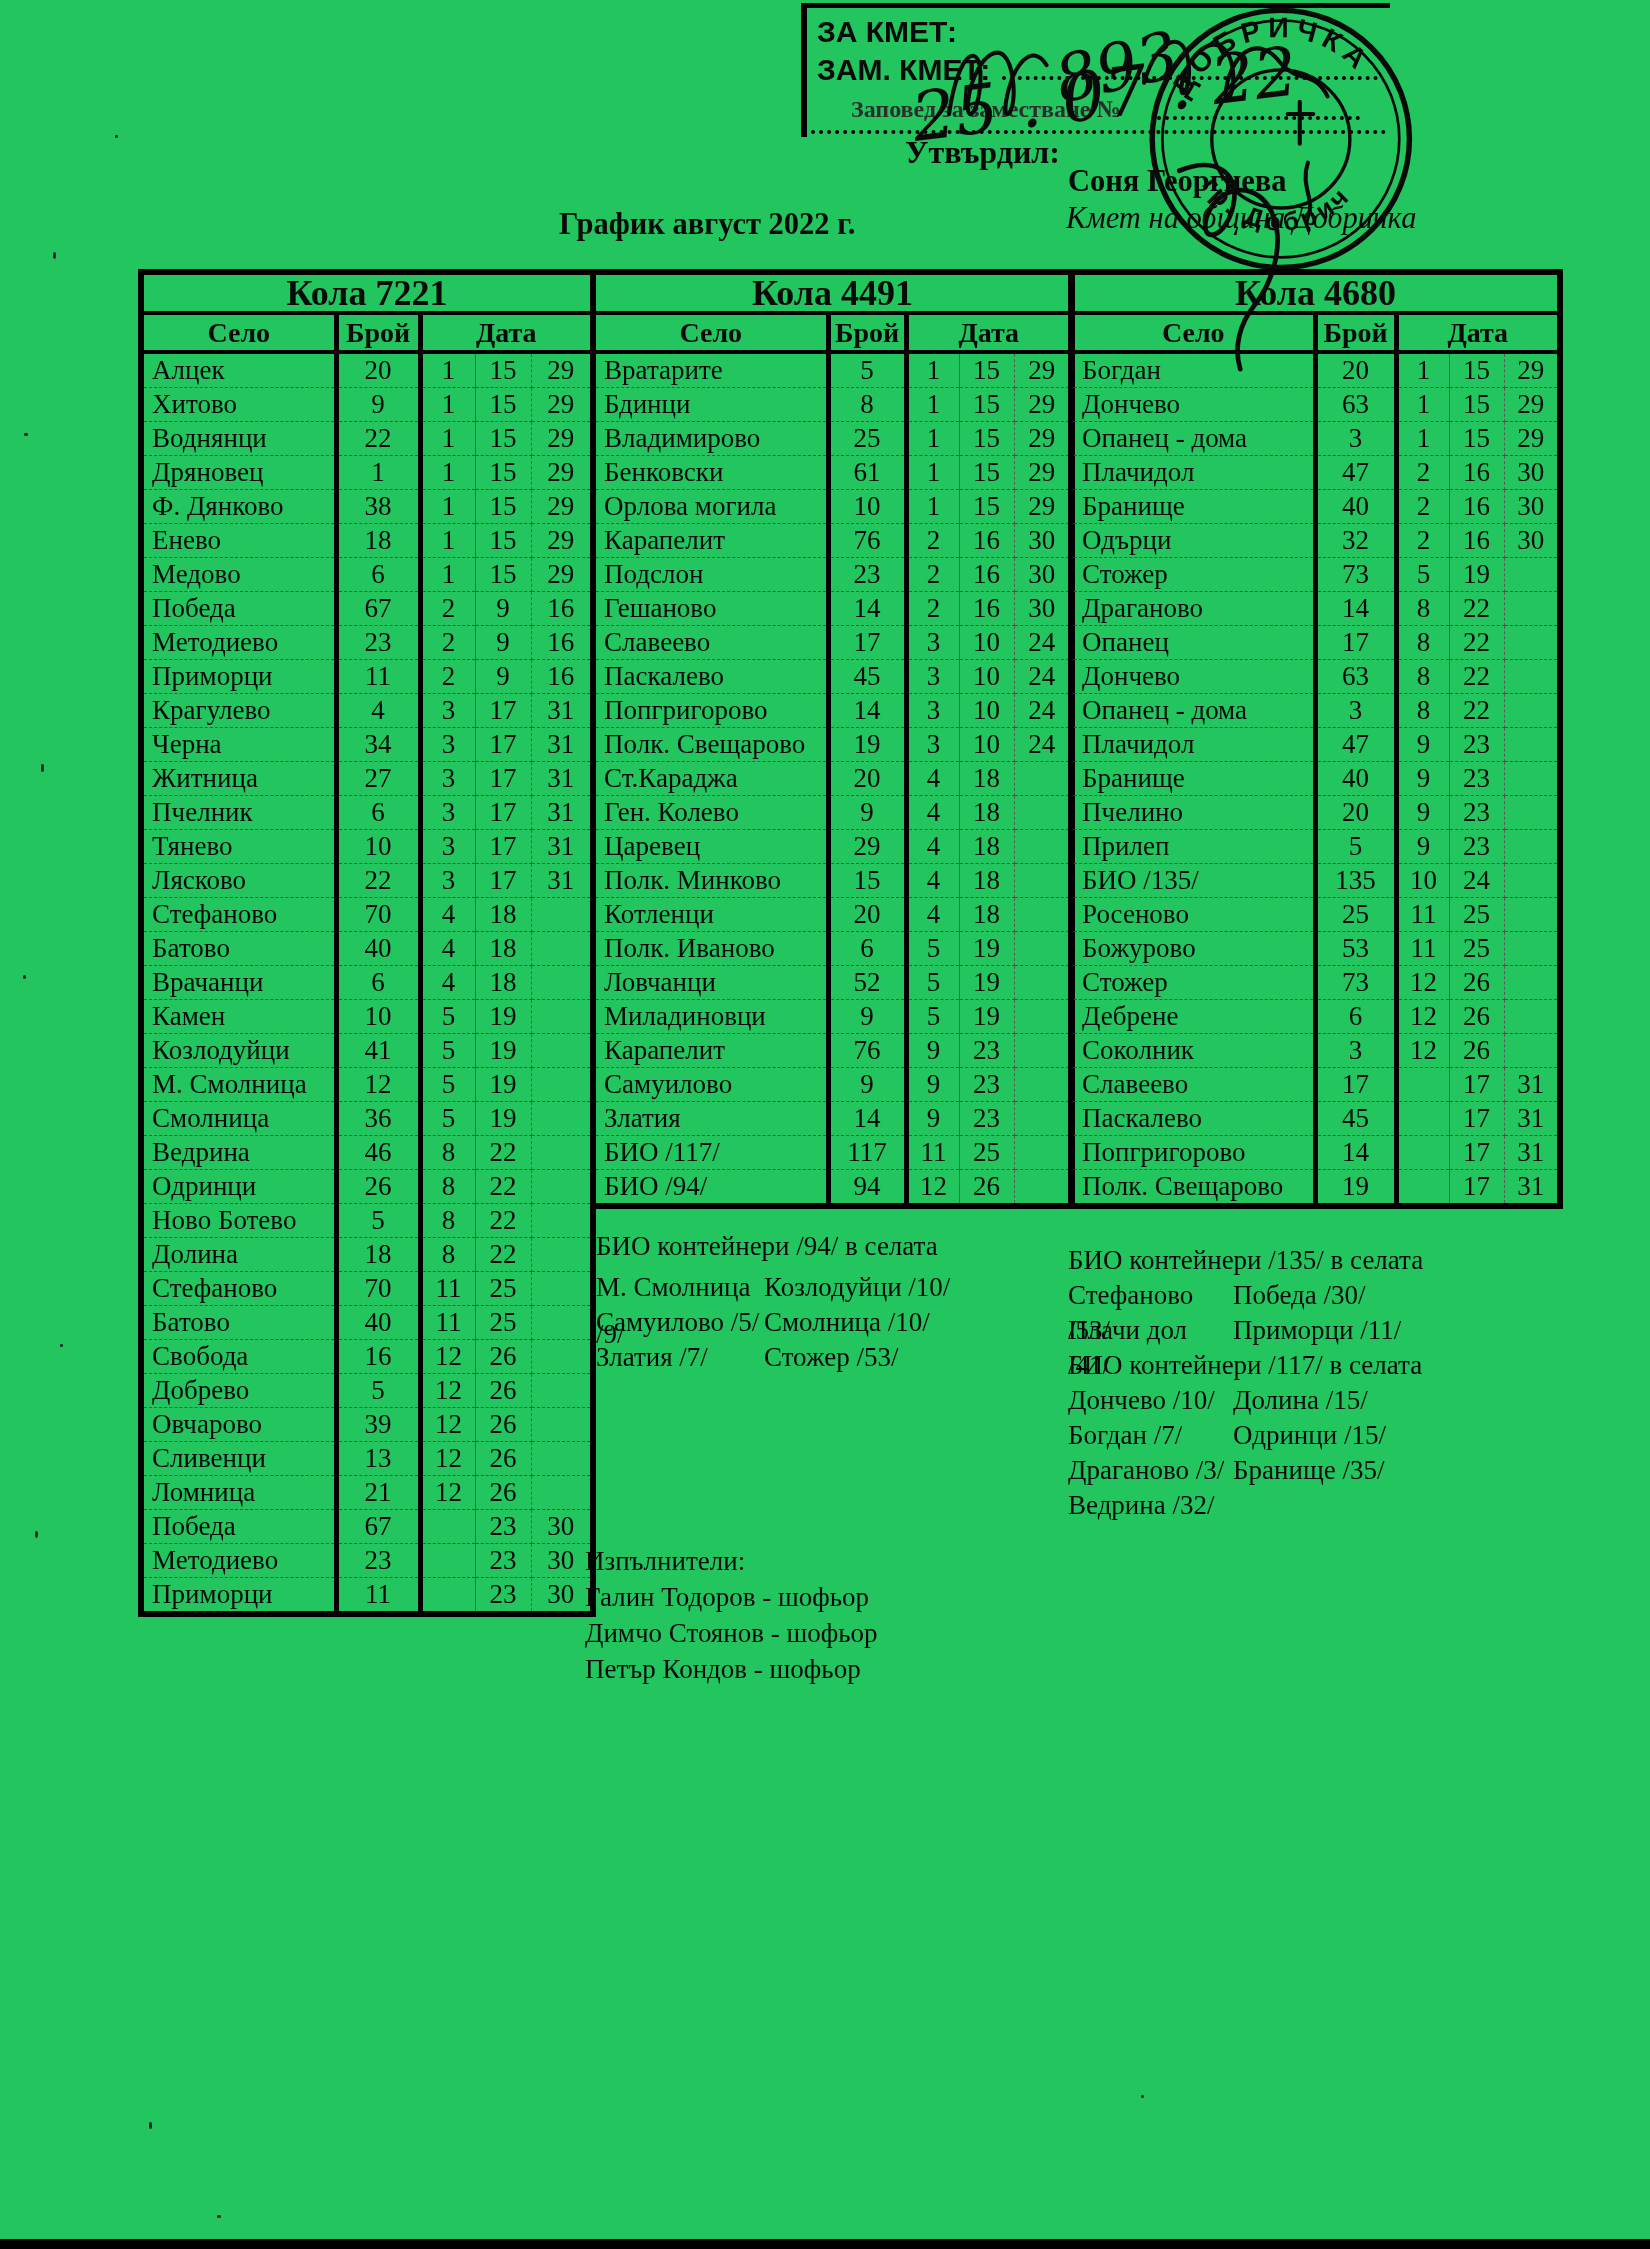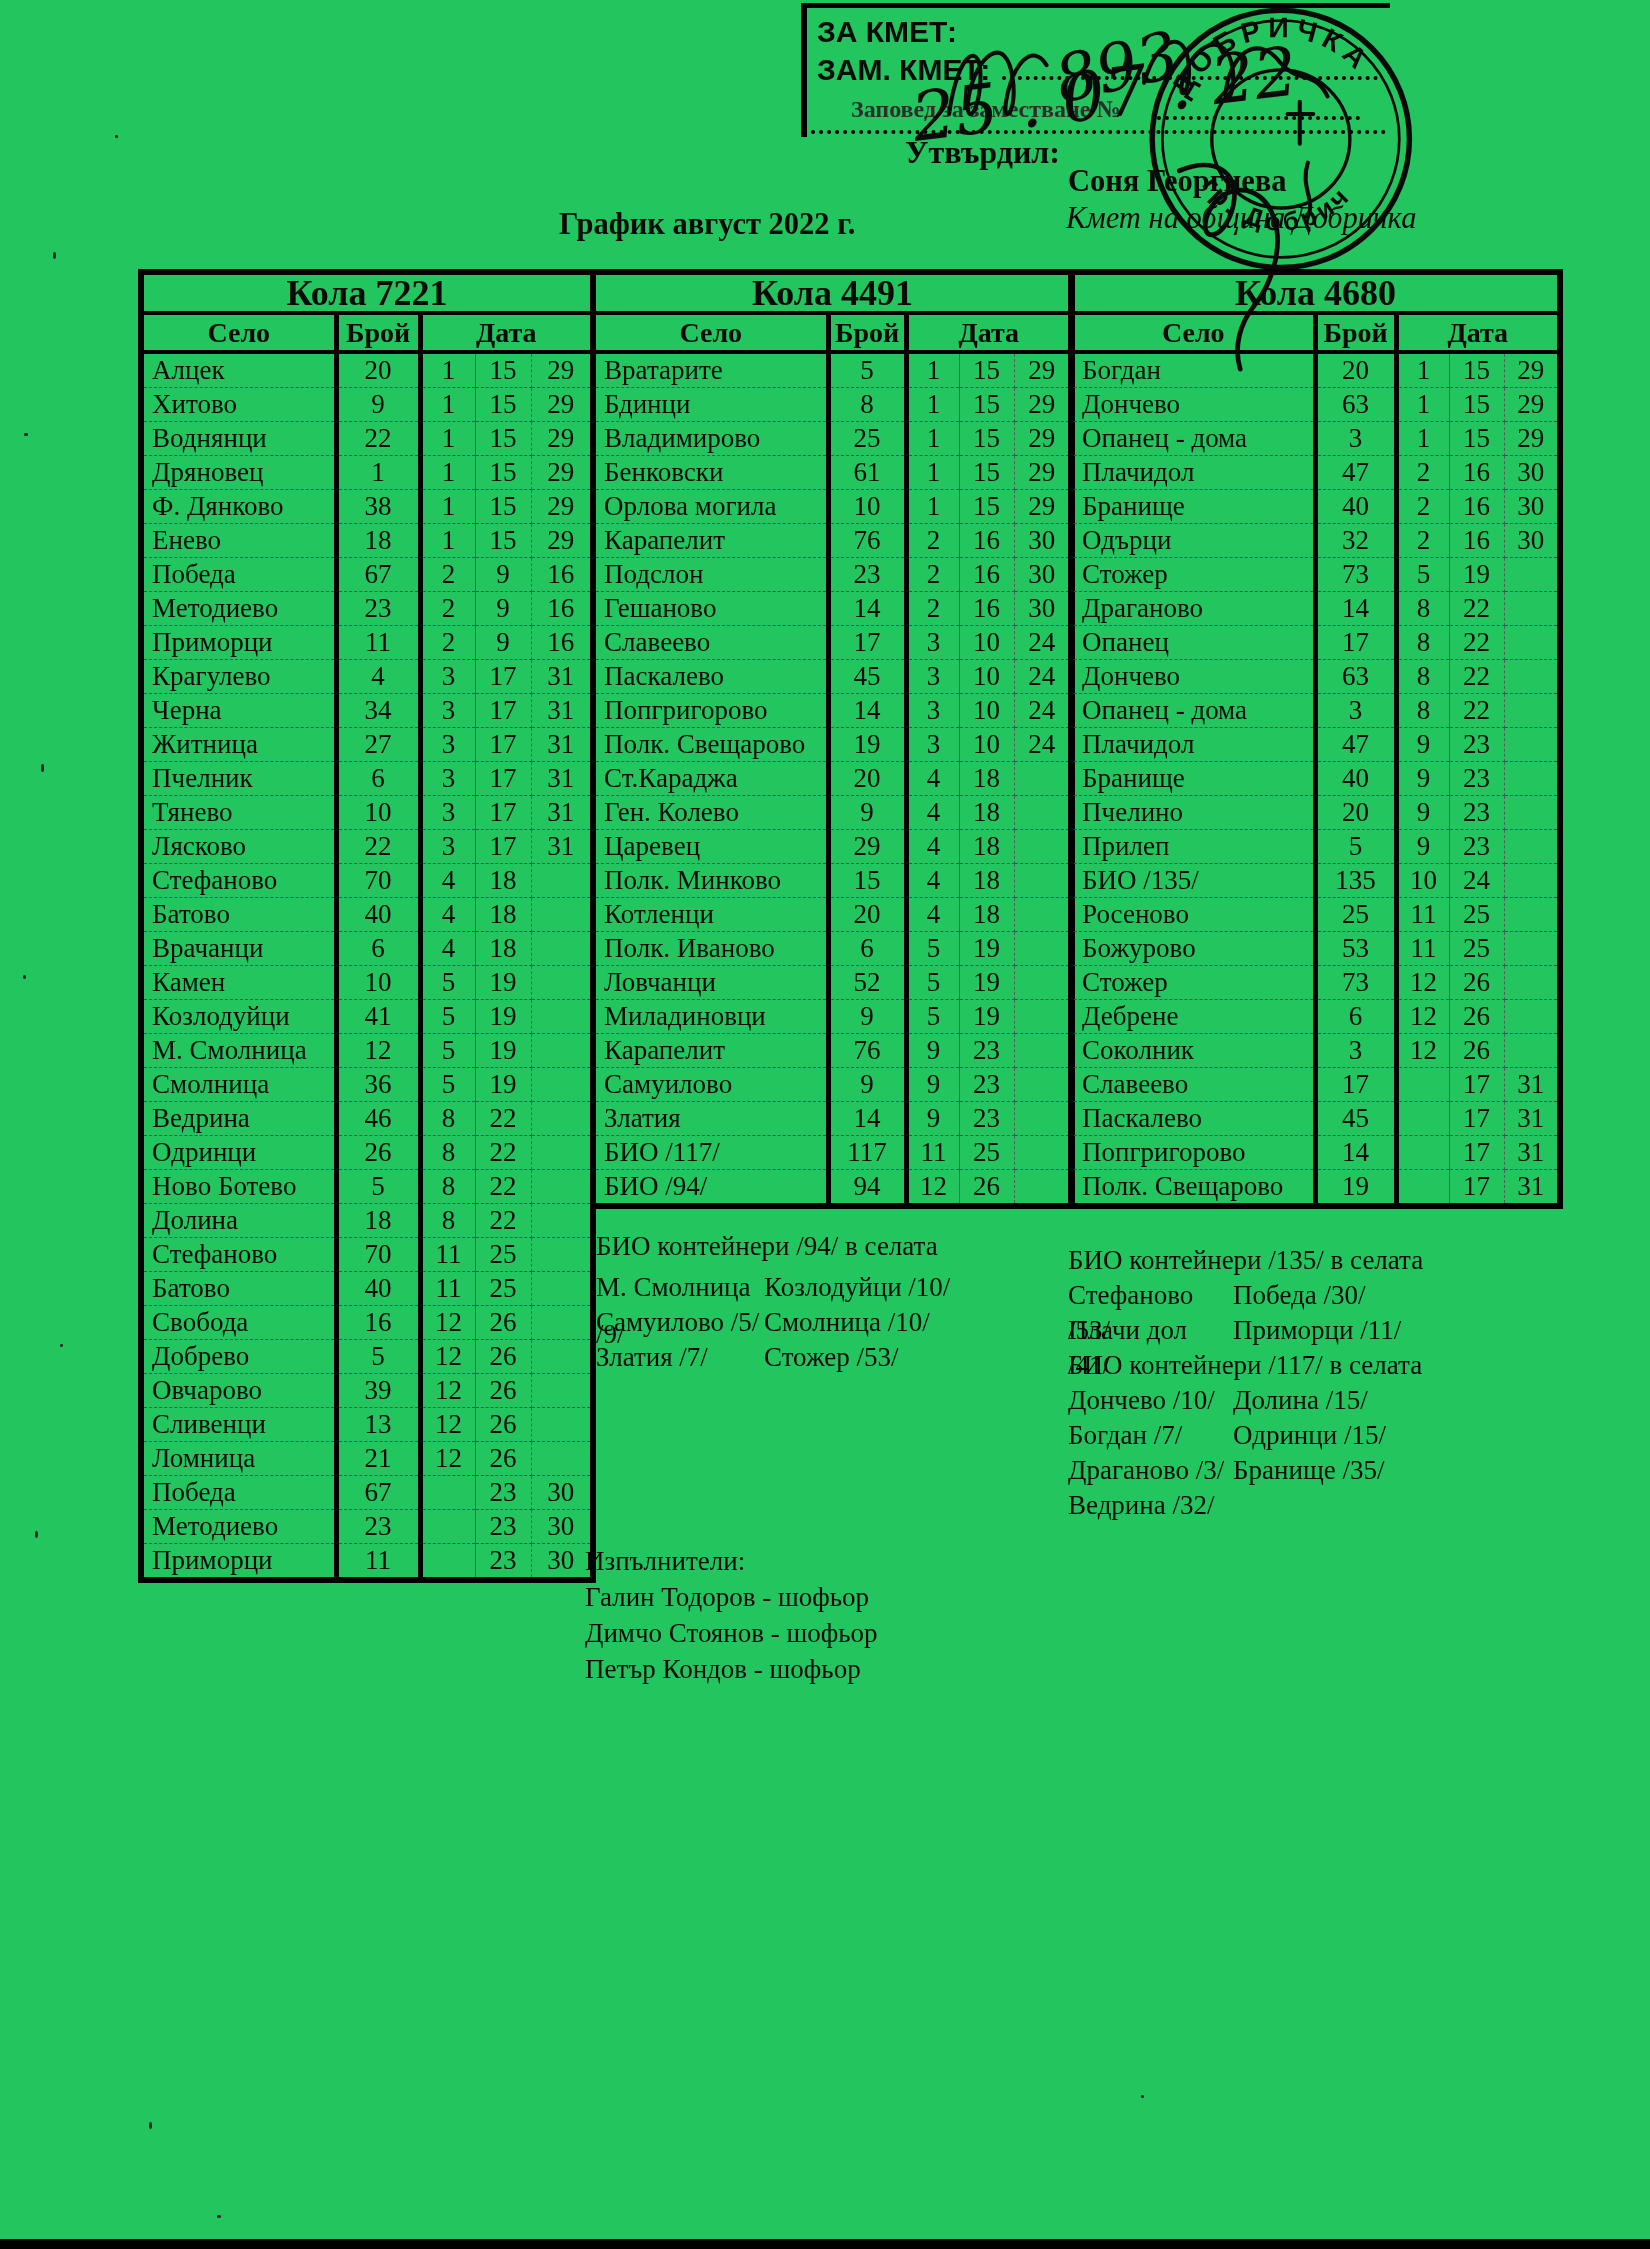--- a/index.html
+++ b/index.html
@@ -157,20 +157,27 @@
           <td class="d3">29</td>
         </tr>
         <tr>
           <td class="selo">Енево</td>
           <td class="broy">18</td>
           <td class="d1">1</td>
           <td class="d2">15</td>
           <td class="d3">29</td>
         </tr>
         <tr>
+          <td class="selo">Медово</td>
+          <td class="broy">6</td>
+          <td class="d1">1</td>
+          <td class="d2">15</td>
+          <td class="d3">29</td>
+        </tr>
+        <tr>
           <td class="selo">Победа</td>
           <td class="broy">67</td>
           <td class="d1">2</td>
           <td class="d2">9</td>
           <td class="d3">16</td>
         </tr>
         <tr>
           <td class="selo">Методиево</td>
           <td class="broy">23</td>
           <td class="d1">2</td>

